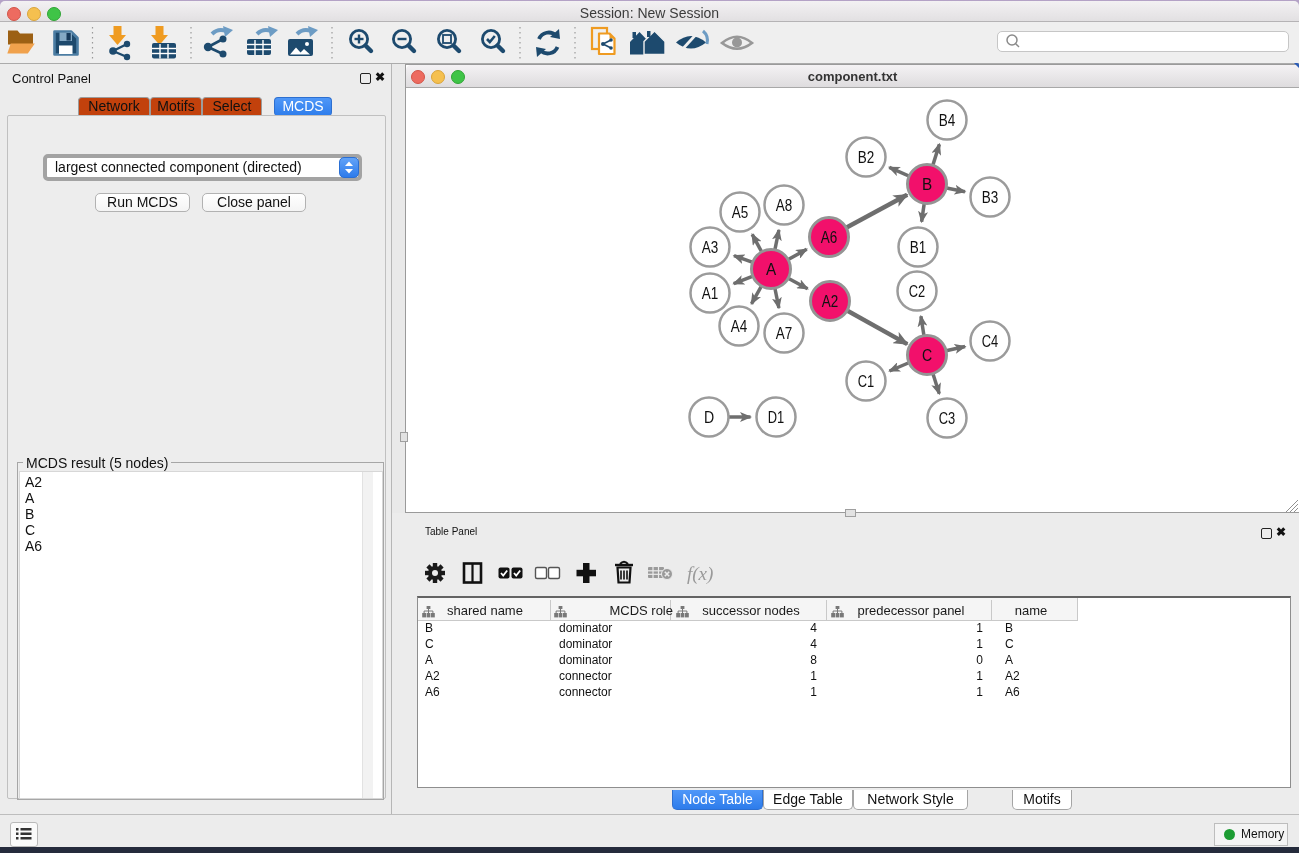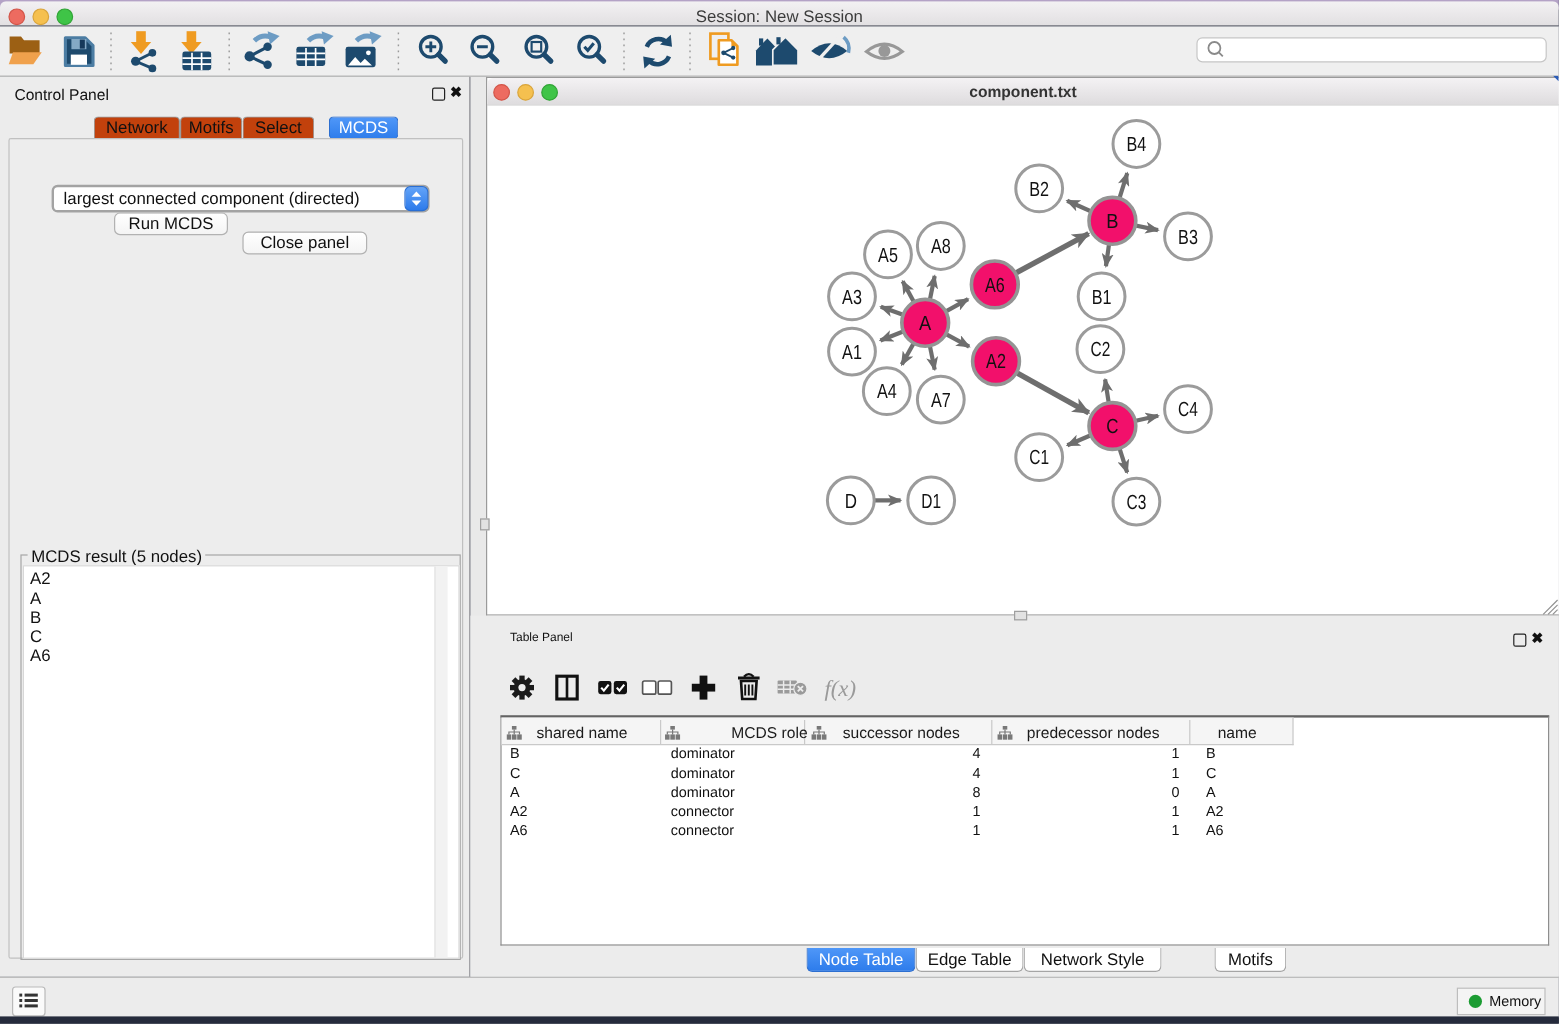--- a/index.html
+++ b/index.html
@@ -28,21 +28,21 @@
 .wbtn-sq{position:absolute;width:9px;height:9px;border:1.5px solid #222;border-radius:2px;}
 .wbtn-x{position:absolute;font-size:12px;font-weight:bold;color:#111;line-height:10px;}
 .tabrow{position:absolute;height:19px;}
 .tab{position:absolute;top:0;height:17px;background:#c2410c;border:1px solid #9c9c9c;
   border-radius:4px 4px 0 0;font-size:14px;color:#111;text-align:center;line-height:17px;border-bottom:none;}
 .tab.sel{background:linear-gradient(#4f97f8,#2d7ceb);color:#fff;border-color:#2d6fd0;border-radius:4px;height:18px;}
 #cp-body{position:absolute;left:7px;top:51px;width:377px;height:682px;background:#ededed;
   border:1px solid #c0c0c0;border-radius:2px;}
 #optlabel{position:absolute;left:0;top:20px;width:377px;text-align:center;font-size:14px;color:#111;}
 #dropdown{position:absolute;left:35px;top:38px;width:303px;height:19px;background:#fff;
-  border:2px solid #a3a3a3;border-radius:5px;font-size:14px;color:#111;line-height:19px;padding-left:8px;}
+  border:4px solid #a3a3a3;border-radius:5px;font-size:14px;color:#111;line-height:19px;padding-left:8px;}
 #dd-cap{position:absolute;right:-1px;top:-1px;width:18px;height:19px;border-radius:5px;
   background:linear-gradient(#62a3f8,#2d7beb);border:1px solid #2a6fd4;}
 .btn{position:absolute;height:17px;background:linear-gradient(#ffffff,#f4f4f4);border:1px solid #b2b2b2;border-radius:5px;
   font-size:14px;color:#111;text-align:center;line-height:17px;}
 #groupbox{position:absolute;left:9px;top:346px;width:365px;height:336px;border:1px solid #a6a6a6;}
 #gb-title{position:absolute;left:5px;top:-8px;background:#ededed;padding:0 3px;font-size:14px;color:#111;}
 #gb-list{position:absolute;left:1px;top:8px;width:362px;height:326px;background:#fff;border:1px solid #d7d7d7;}
 #gb-items{position:absolute;left:5px;top:2px;font-size:14px;color:#111;line-height:16px;}
 #gb-scroll{position:absolute;right:9px;top:0px;width:10px;height:326px;background:#f2f2f2;border-left:1px solid #e2e2e2;}
 
@@ -211,21 +211,21 @@
     <div class="tab" style="left:124px;width:58px;">Select</div>
     <div class="tab sel" style="left:196px;width:56px;">MCDS</div>
   </div>
   <div id="cp-body">
     <div id="dropdown">largest connected component (directed)<div id="dd-cap">
           <svg width="18" height="19" style="position:absolute;left:0;top:0;">
             <path d="M5,8 L9,3.5 L13,8 z" fill="#fff"></path>
             <path d="M5,11 L9,15.5 L13,11 z" fill="#fff"></path>
           </svg>
         </div></div>
-    <div class="btn" style="left:87px;top:61px;width:93px;">Run MCDS</div>
+    <div class="btn" style="left:87px;top:77px;width:93px;">Run MCDS</div>
     <div class="btn" style="left:194px;top:77px;width:102px;">Close panel</div>
     <div id="groupbox">
       <div id="gb-title">MCDS result (5 nodes)</div>
       <div id="gb-list">
         <div id="gb-items">A2<br>A<br>B<br>C<br>A6</div>
         <div id="gb-scroll"></div>
       </div>
     </div>
   </div>
 </div>
@@ -369,21 +369,21 @@
   <div id="tp-table">
     <div id="tp-header">
         <div class="hsep" style="left:132px;"></div>
 <div class="hsep" style="left:252px;"></div>
 <div class="hsep" style="left:408px;"></div>
 <div class="hsep" style="left:573px;"></div>
 
 <div class="hlab" style="left:7px;width:120px;text-align:center;">shared name</div>
 <div class="hlab" style="left:135px;width:120px;text-align:right;">MCDS role</div>
 <div class="hlab" style="left:273px;width:120px;text-align:center;">successor nodes</div>
-<div class="hlab" style="left:433px;width:120px;text-align:center;">predecessor nodes</div>
+<div class="hlab" style="left:433px;width:120px;text-align:center;">predecessor panel</div>
 <div class="hlab" style="left:553px;width:120px;text-align:center;">name</div>
 <div style="position:absolute;left:4px;top:6px;"><svg width="13" height="12" viewBox="0 0 13 12">
             <g fill="#787878">
               <rect x="4.6" y="0" width="3.8" height="3"></rect>
               <rect x="0.2" y="7" width="3.8" height="4.4"></rect>
               <rect x="4.6" y="7" width="3.8" height="4.4"></rect>
               <rect x="9" y="7" width="3.8" height="4.4"></rect>
             </g>
             <g stroke="#787878" stroke-width="1" fill="none">
               <path d="M6.5,3 v2 M2.1,7 v-2 h8.8 v2 M6.5,5 v2"></path>

